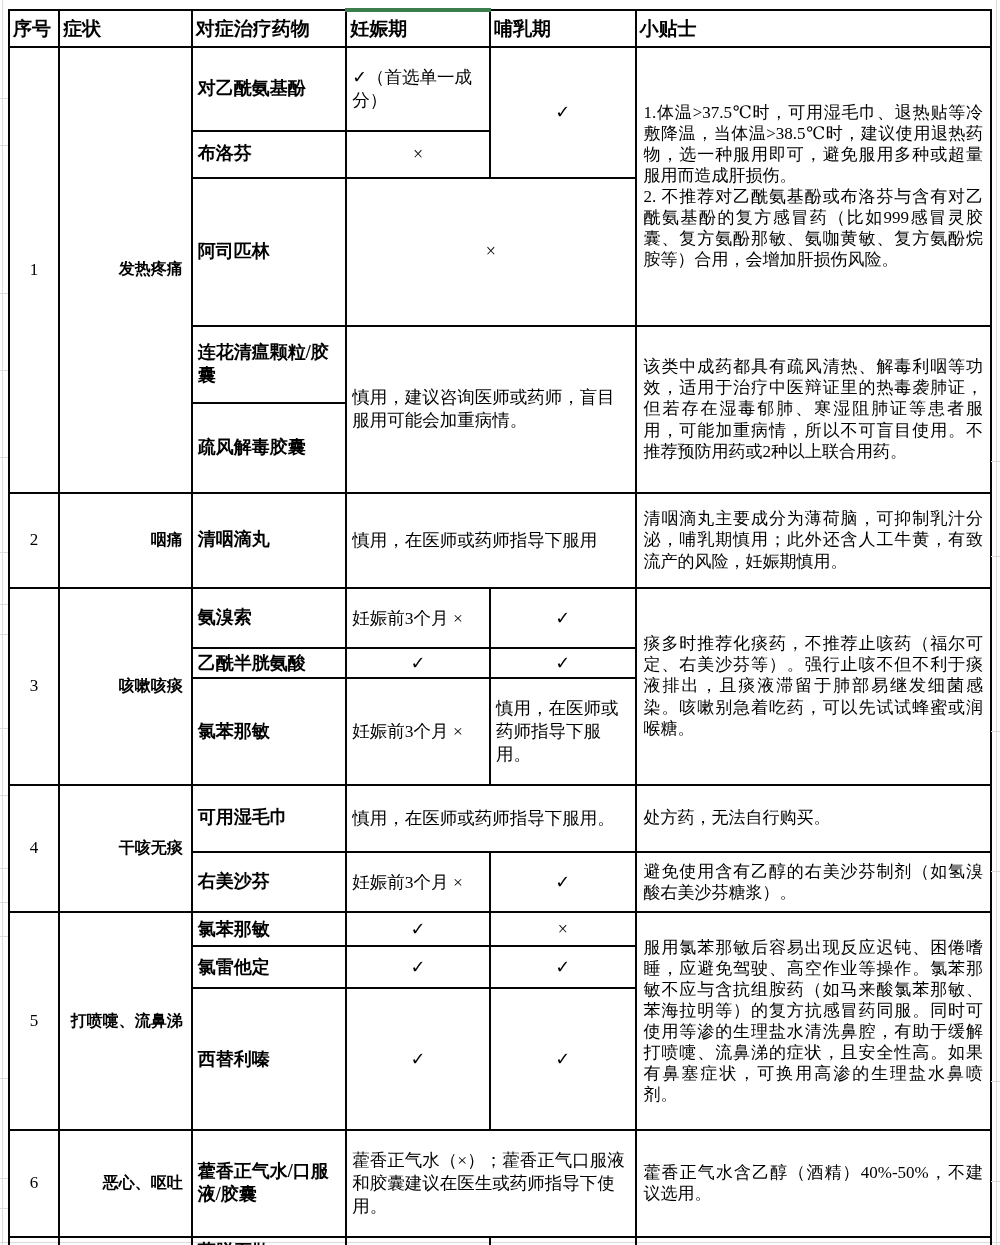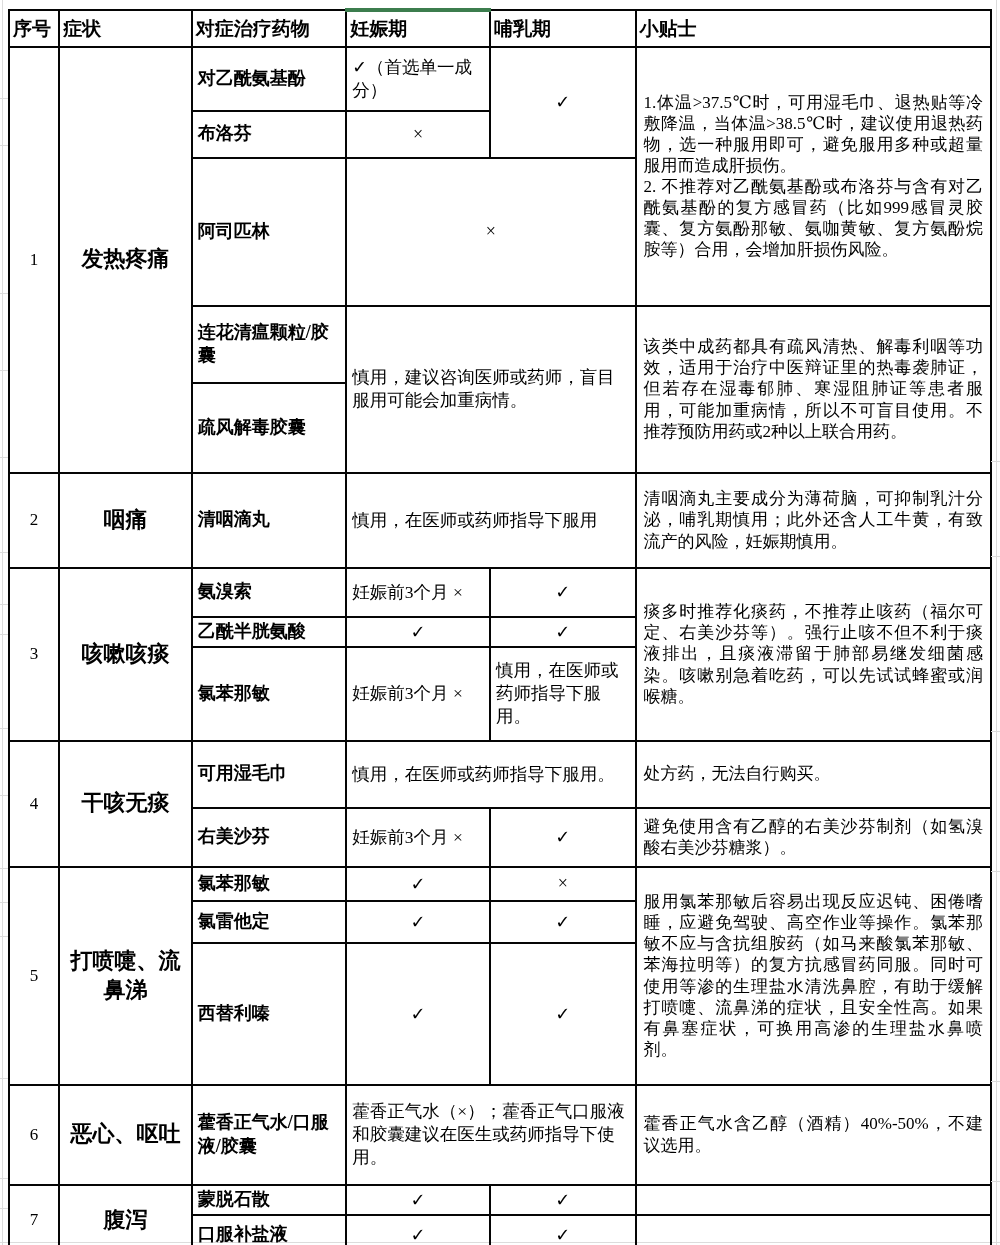--- a/index.html
+++ b/index.html
@@ -15,24 +15,24 @@
 
   table.med{
     position:absolute;left:8px;top:8px;
     border-collapse:collapse;table-layout:fixed;
     width:984px;
   }
   td,th{border:2px solid #050505;overflow:hidden;vertical-align:middle;box-sizing:border-box;}
   th{font-size:19px;font-weight:700;text-align:left;padding:2px 3px;}
   th.preg-th{border-top-width:4px;border-top-style:solid;}
   td.num{font-size:17px;text-align:center;padding:1px 2px;}
-  td.sym{font-size:22px;font-weight:700;text-align:center;padding:2px 8px;line-height:1.3;}
+  td.sym{font-size:16px;font-weight:700;text-align:right;padding:2px 8px;line-height:1.3;}
   td.drug{font-size:18px;font-weight:700;text-align:left;padding:2px 5px;line-height:1.3;}
   td.mark{font-size:18px;text-align:center;padding:1px 2px;}
-  td.note{font-size:17.5px;text-align:left;padding:8px 5px;line-height:1.3;}
+  td.note{font-size:17.5px;text-align:left;padding:18px 5px;line-height:1.3;}
   td.tips{font-size:17px;text-align:justify;padding:3px 7px;line-height:1.24;}
   td.tips .para{margin:0;}
 </style>
 </head>
 <body>
 
 <div class="vline" style="left:2px"></div>
 <div class="vline" style="left:996px"></div>
 <div class="hline" style="top:1242px"></div>
 

